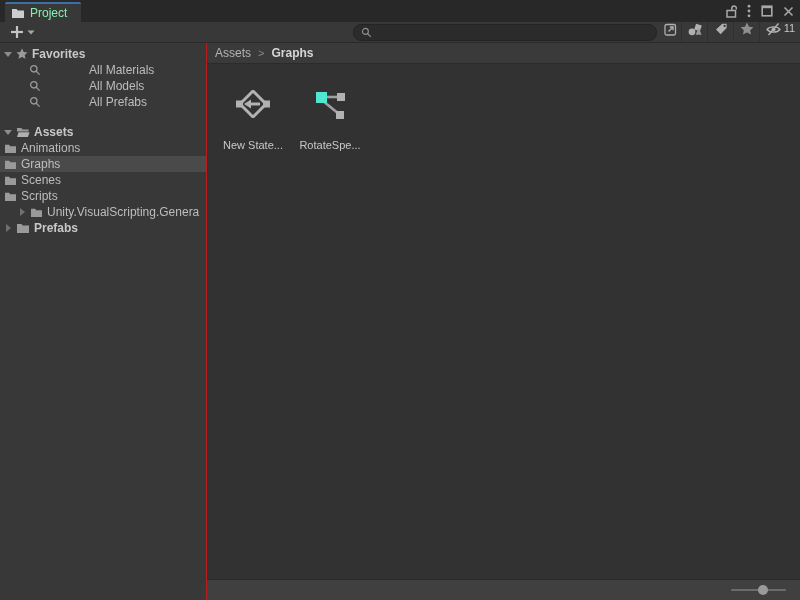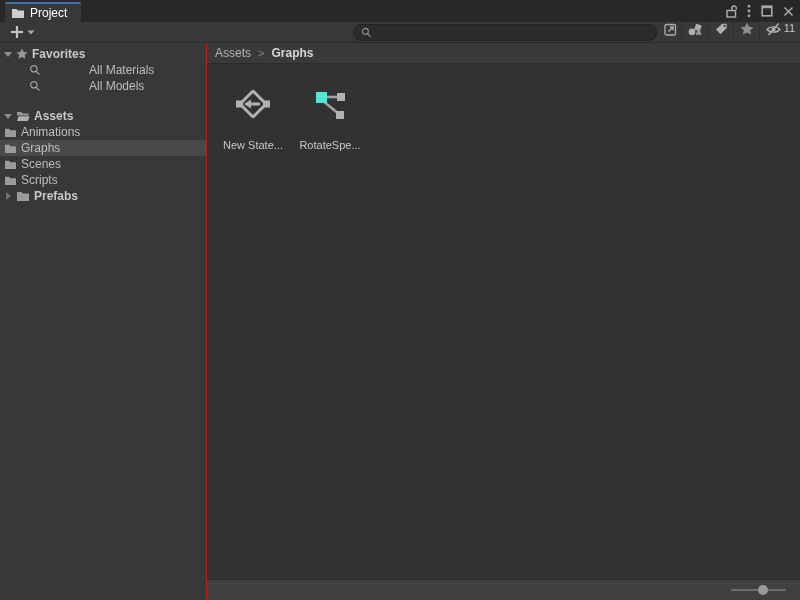--- a/index.html
+++ b/index.html
@@ -6,21 +6,21 @@
   body{
     width:800px;height:600px;overflow:hidden;position:relative;
     background:#282828;font-family:"Liberation Sans",sans-serif;
     -webkit-font-smoothing:antialiased;
   }
   
   .tabbar{height:22px;background:#282828;display:flex;align-items:flex-end;position:relative;}
   .tab{
     height:20px;margin-left:5px;background:#383838;border-top:2px solid #3e6fa5;
     display:flex;align-items:center;padding:0 14px 0 6px;gap:5px;
-    color:#ffffff;font-size:12px;box-sizing:border-box;border-radius:2px 2px 0 0;
+    color:#86efac;font-size:12px;box-sizing:border-box;border-radius:2px 2px 0 0;
   }
   .titlebar-icons{position:absolute;right:6px;top:0;height:22px;display:flex;align-items:center;gap:10px;}
   .titlebar-icons .tbi{display:flex;align-items:center;justify-content:center;cursor:default;}
   
   .toolbar{height:20px;background:#383838;border-bottom:1px solid #2a2a2a;display:flex;align-items:center;padding-left:6px;}
   .add-btn{display:flex;align-items:center;gap:3px;padding:0 4px;height:20px;}
   .spacer{flex:1;}
   .search{
     width:288px;height:15px;background:#2b2b2b;border:1px solid #242424;border-radius:8px;
     display:flex;align-items:center;padding:0 7px;gap:5px;margin-right:2px;
@@ -214,20 +214,28 @@
       <span>All Materials</span>
     </div>
     <div class="row ind-fav">
       <span class="sicon">
           <svg width="12" height="12">
             <use href="#sym-magnifier"></use>
           </svg>
         </span>
       <span>All Models</span>
     </div>
+    <div class="row ind-fav">
+      <span class="sicon">
+          <svg width="12" height="12">
+            <use href="#sym-magnifier"></use>
+          </svg>
+        </span>
+      <span>All Prefabs</span>
+    </div>
 
     <div class="gap-row"></div>
 
     <div class="row">
       <span class="tri-slot">
           <span class="tri-down"></span>
         </span>
       <span class="sicon">
           <svg width="14" height="12">
             <use href="#sym-folder-open"></use>
@@ -259,20 +267,31 @@
         </span>
       <span>Scenes</span>
     </div>
     <div class="row ind-asset">
       <span class="sicon">
           <svg width="13" height="11">
             <use href="#sym-folder"></use>
           </svg>
         </span>
       <span>Scripts</span>
+    </div>
+    <div class="row ind-tri">
+      <span class="tri-slot">
+          <span class="tri-right"></span>
+        </span>
+      <span class="sicon">
+          <svg width="13" height="11">
+            <use href="#sym-folder"></use>
+          </svg>
+        </span>
+      <span>Unity.VisualScripting.Genera</span>
     </div>
 
     <div class="row">
       <span class="tri-slot">
           <span class="tri-right"></span>
         </span>
       <span class="sicon">
           <svg width="14" height="12">
             <use href="#sym-folder"></use>
           </svg>

